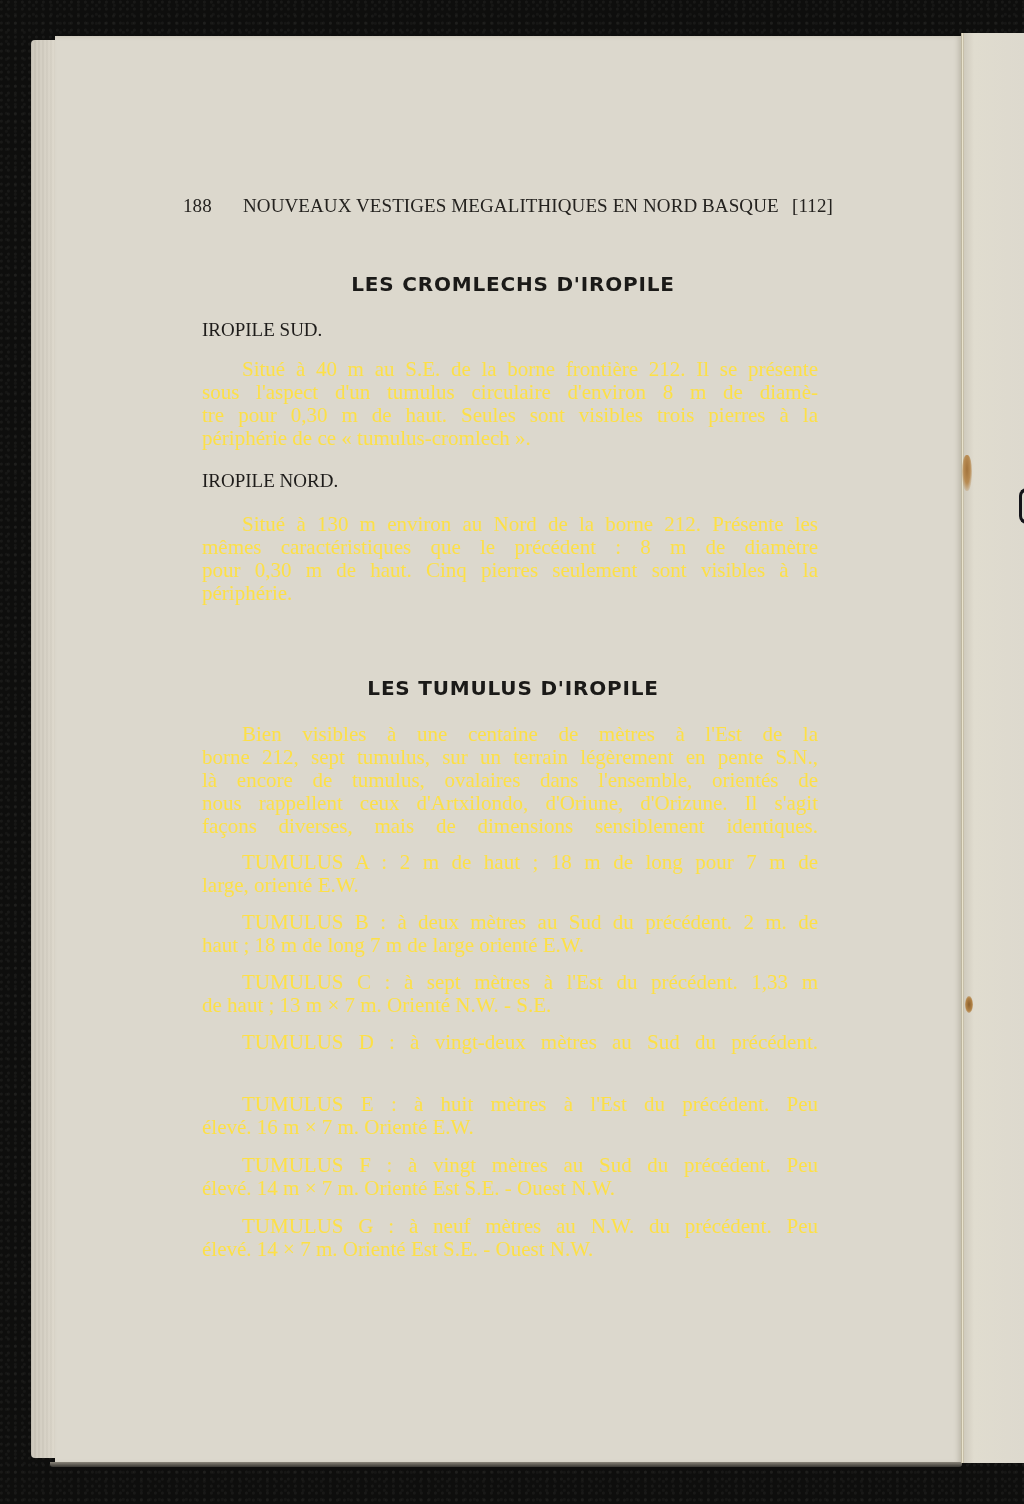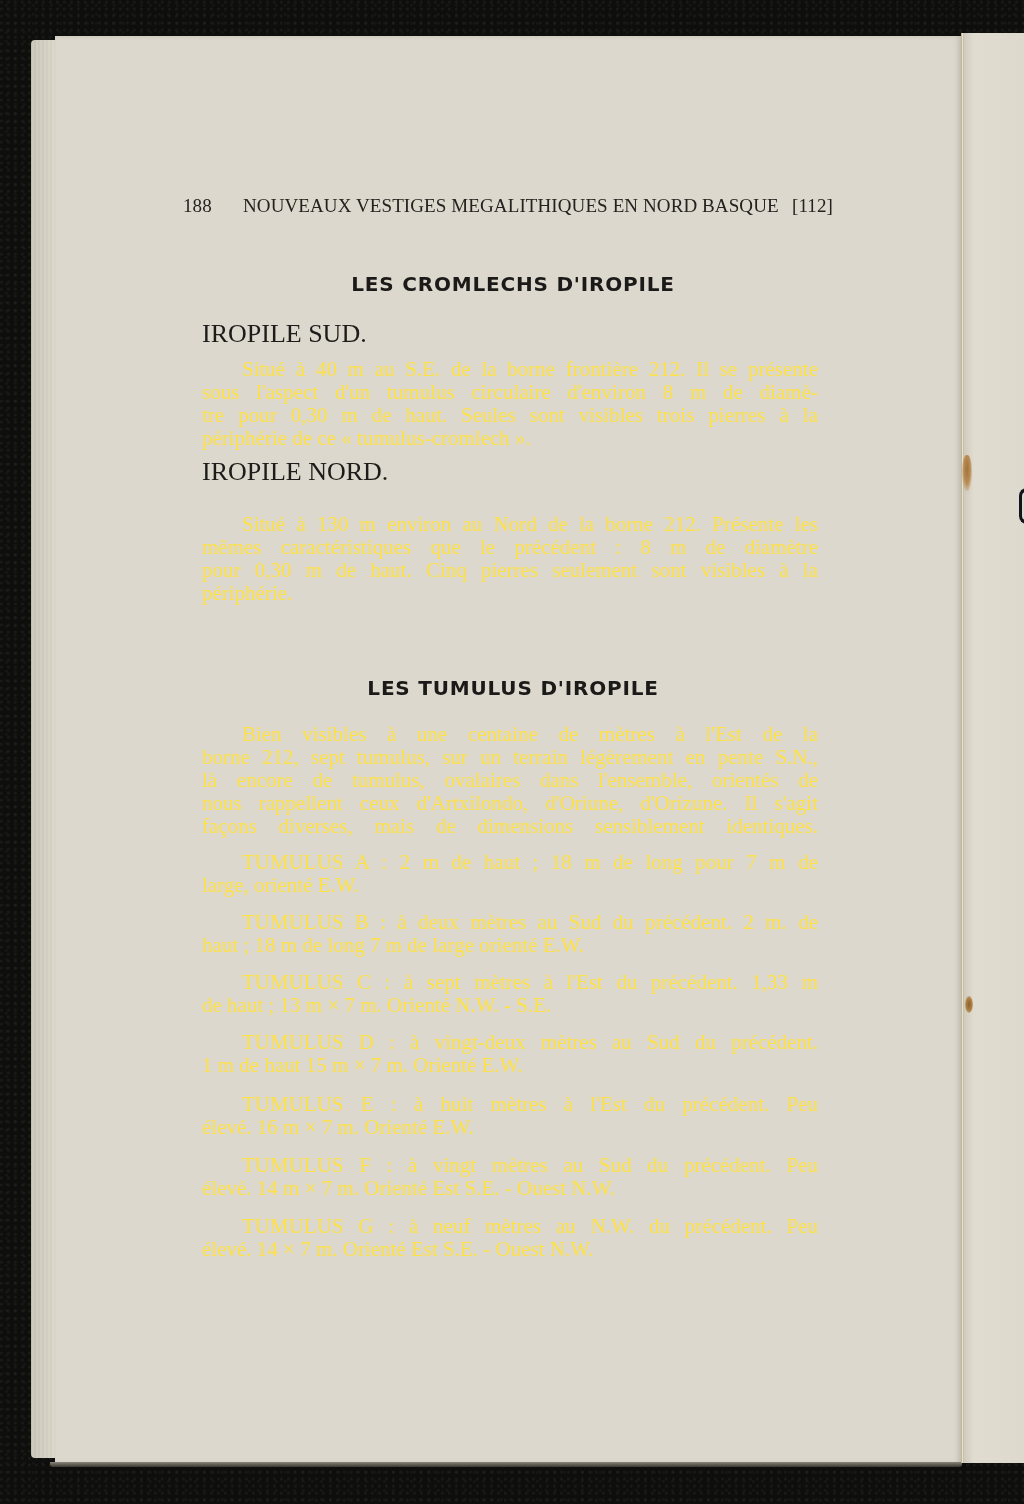--- a/index.html
+++ b/index.html
@@ -109,21 +109,21 @@
     font-family: "DejaVu Sans", "Liberation Sans", sans-serif;
     font-weight: bold;
     font-size: 20px;
     color: #1b1a18;
     letter-spacing: 0.8px;
   }
   .subhead {
     position: absolute;
     left: 202px;
     font-family: "Liberation Serif", "DejaVu Serif", serif;
-    font-size: 26px;
+    font-size: 19px;
     color: #1e1c1a;
     text-align: center;
   }
   .para {
     position: absolute;
     left: 202px;
     width: 616px;
     font-family: "Liberation Serif", "DejaVu Serif", serif;
     font-size: 21px;
     line-height: 23px;
@@ -164,21 +164,21 @@
 <div class="section-title" style="top:272px;">LES CROMLECHS D'IROPILE</div>
 
 <div class="subhead" style="top:319px;">IROPILE SUD.</div>
 <div class="para" style="top:358px;">
   <span class="line">Situé à 40 m au S.E. de la borne frontière 212. Il se présente</span>
   <span class="line" style="text-indent:0">sous l'aspect d'un tumulus circulaire d'environ 8 m de diamè-</span>
   <span class="line" style="text-indent:0">tre pour 0,30 m de haut. Seules sont visibles trois pierres à la</span>
   <span class="line last" style="text-indent:0">périphérie de ce « tumulus-cromlech ».</span>
 </div>
 
-<div class="subhead" style="top:457px;">IROPILE NORD.</div>
+<div class="subhead" style="top:470px;">IROPILE NORD.</div>
 <div class="para" style="top:513px;">
   <span class="line">Situé à 130 m environ au Nord de la borne 212. Présente les</span>
   <span class="line" style="text-indent:0">mêmes caractéristiques que le précédent : 8 m de diamètre</span>
   <span class="line" style="text-indent:0">pour 0,30 m de haut. Cinq pierres seulement sont visibles à la</span>
   <span class="line last" style="text-indent:0">périphérie.</span>
 </div>
 
 <div class="section-title" style="top:676px;">LES TUMULUS D'IROPILE</div>
 
 <div class="para" style="top:723px;">
@@ -199,21 +199,20 @@
   <span class="line last" style="text-indent:0">haut ; 18 m de long 7 m de large orienté E.W.</span>
 </div>
 
 <div class="para" style="top:971px;">
   <span class="line">TUMULUS C : à sept mètres à l'Est du précédent. 1,33 m</span>
   <span class="line last" style="text-indent:0">de haut ; 13 m × 7 m. Orienté N.W. - S.E.</span>
 </div>
 
 <div class="para" style="top:1031px;">
   <span class="line">TUMULUS D : à vingt-deux mètres au Sud du précédent.</span>
-  <span class="line last" style="text-indent:0">1 m de haut 15 m × 7 m. Orienté E.W.</span>
 </div>
 
 <div class="para" style="top:1093px;">
   <span class="line">TUMULUS E : à huit mètres à l'Est du précédent. Peu</span>
   <span class="line last" style="text-indent:0">élevé. 16 m × 7 m. Orienté E.W.</span>
 </div>
 
 <div class="para" style="top:1154px;">
   <span class="line">TUMULUS F : à vingt mètres au Sud du précédent. Peu</span>
   <span class="line last" style="text-indent:0">élevé. 14 m × 7 m. Orienté Est S.E. - Ouest N.W.</span>

